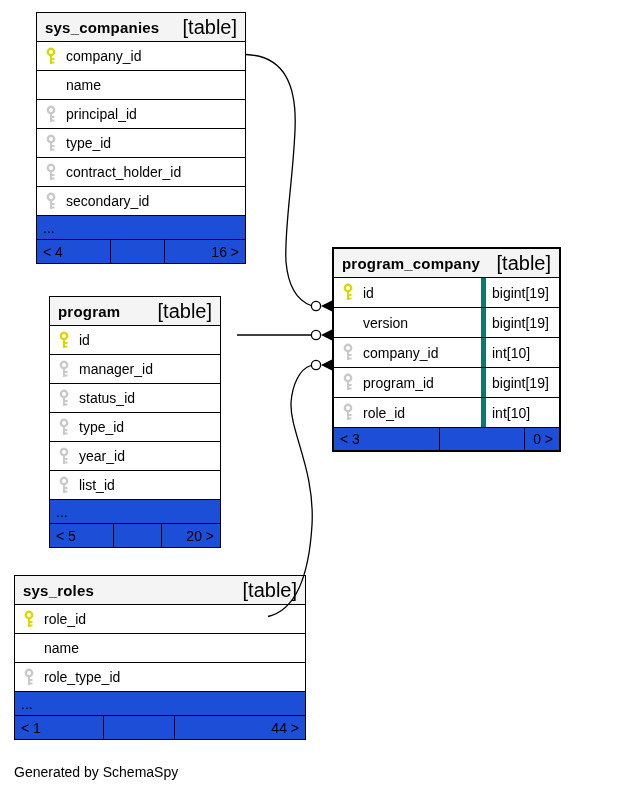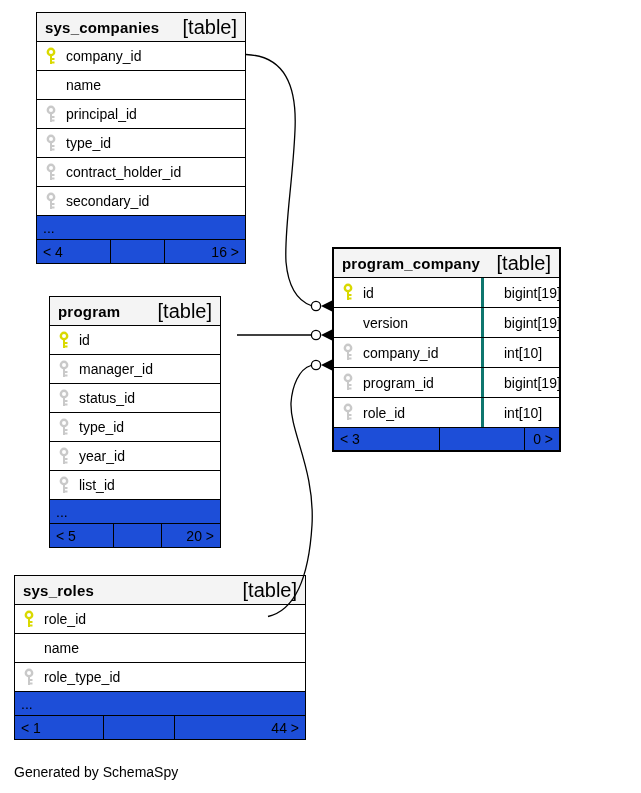--- a/index.html
+++ b/index.html
@@ -39,24 +39,24 @@
   .focal .row{height:30px;}
   .namecell{display:flex;align-items:center;flex:1 1 auto;padding-left:8px;min-width:0;}
   .keyic{width:13px;height:19px;margin-right:8px;flex:0 0 auto;display:inline-flex;}
   .keyic svg{width:13px;height:19px;}
   .pk{color:#d9d900;}
   .fk{color:#c9c9c9;}
   .nok{visibility:hidden;}
   .colname{font-size:14px;white-space:nowrap;}
   .typecell{
     width:78px;flex:0 0 78px;
-    border-left:3px solid #0f766e;
+    border-left:5px solid #0f766e;
     align-self:stretch;
     display:flex;align-items:center;
-    padding-left:20px;box-sizing:border-box;
+    padding-left:6px;box-sizing:border-box;
     font-size:14px;white-space:nowrap;
   }
   .ellipsis-row{
     height:24px;display:flex;align-items:center;
     border-top:1px solid #000;box-sizing:border-box;
     padding-left:6px;font-size:14px;
   }
   .foot{
     display:flex;height:24px;
     border-top:1px solid #000;box-sizing:border-box;

